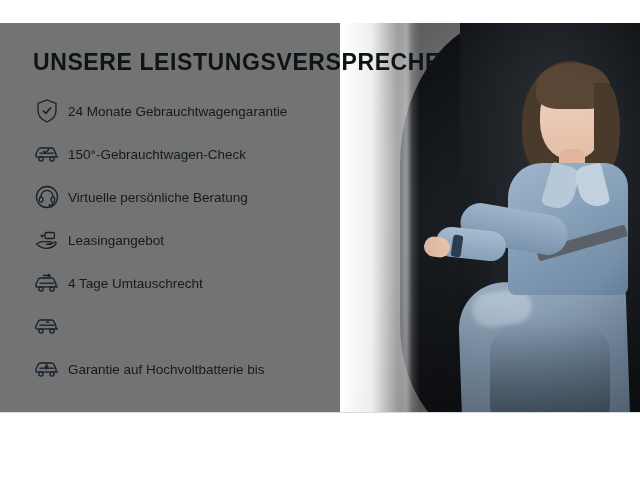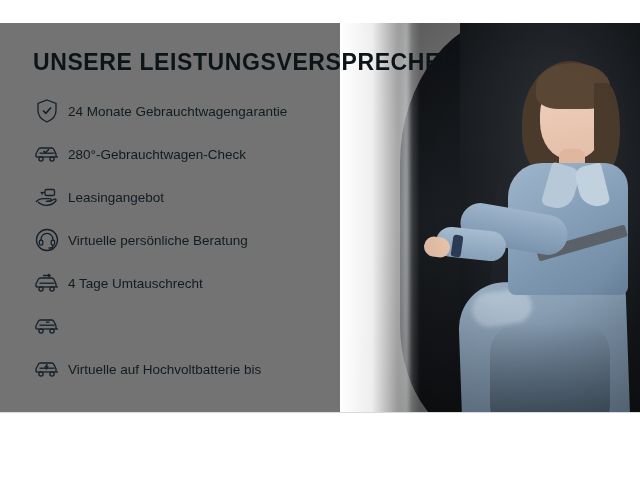--- a/index.html
+++ b/index.html
@@ -307,51 +307,51 @@
           <svg width="28" height="28" viewBox="0 0 28 28" fill="none" stroke="#15202a" stroke-width="1.3">
             <path d="M3 17 v-3.2 l2.4-4.6 C5.9 8.4 6.6 8 7.4 8 h11.4 c.9 0 1.6.5 2 1.3 L23 14 v3"></path>
             <path d="M3 17 h22"></path>
             <circle cx="8" cy="19" r="2.1"></circle>
             <circle cx="19" cy="19" r="2.1"></circle>
             <path d="M6.5 13.2 h15"></path>
             <path d="M10.5 11 l1.8 1.8 L16 9.3" stroke-width="1.5"></path>
           </svg>
         </div>
         <div class="txt">
-          <span>280°-Gebrauchtwagen-Check</span>
+          <span>150°-Gebrauchtwagen-Check</span>
+        </div>
+      </div>
+
+      <div class="feature">
+        <div class="ico">
+          <svg width="28" height="28" viewBox="0 0 28 28" fill="none" stroke="#15202a" stroke-width="1.3">
+            <circle cx="14" cy="14" r="10.5"></circle>
+            <path d="M8 15 v-1.6 a6 6 0 0 1 12 0 V15"></path>
+            <rect x="6.4" y="14.2" width="3.4" height="5" rx="1.4"></rect>
+            <rect x="18.2" y="14.2" width="3.4" height="5" rx="1.4"></rect>
+            <path d="M19.9 19.2 v.8 a2 2 0 0 1-2 2 h-2.3"></path>
+          </svg>
+        </div>
+        <div class="txt">
+          <span>Virtuelle persönliche Beratung</span>
         </div>
       </div>
 
       <div class="feature">
         <div class="ico">
           <svg width="28" height="28" viewBox="0 0 28 28" fill="none" stroke="#15202a" stroke-width="1.3">
             <rect x="12" y="6.5" width="9.5" height="6" rx="1.6"></rect>
             <path d="M12 9.5 H7.5"></path>
             <path d="M9.2 9.5 v2.2"></path>
             <path d="M3 19 c2-2.6 4.4-3.4 7.4-3.4 h6.2 c1.1 0 1.8.6 1.8 1.4 0 .8-.7 1.4-1.8 1.4 h-3.7"></path>
             <path d="M13.9 18.4 c3 0 5.2-.7 7.3-2.1 1.2-.8 2.5.6 1.6 1.7-2.3 2.8-5.6 4.3-9.4 4.3-3.3 0-6.3-1.2-8.4-3.3"></path>
           </svg>
         </div>
         <div class="txt">
           <span>Leasingangebot</span>
-        </div>
-      </div>
-
-      <div class="feature">
-        <div class="ico">
-          <svg width="28" height="28" viewBox="0 0 28 28" fill="none" stroke="#15202a" stroke-width="1.3">
-            <circle cx="14" cy="14" r="10.5"></circle>
-            <path d="M8 15 v-1.6 a6 6 0 0 1 12 0 V15"></path>
-            <rect x="6.4" y="14.2" width="3.4" height="5" rx="1.4"></rect>
-            <rect x="18.2" y="14.2" width="3.4" height="5" rx="1.4"></rect>
-            <path d="M19.9 19.2 v.8 a2 2 0 0 1-2 2 h-2.3"></path>
-          </svg>
-        </div>
-        <div class="txt">
-          <span>Virtuelle persönliche Beratung</span>
         </div>
       </div>
 
       <div class="feature">
         <div class="ico">
           <svg width="28" height="28" viewBox="0 0 28 28" fill="none" stroke="#15202a" stroke-width="1.3">
             <path d="M3 18 v-3.2 l2.4-4.6 C5.9 9.4 6.6 9 7.4 9 h11.4 c.9 0 1.6.5 2 1.3 L23 15 v3"></path>
             <path d="M3 18 h22"></path>
             <circle cx="8" cy="20" r="2.1"></circle>
             <circle cx="19" cy="20" r="2.1"></circle>
@@ -382,21 +382,21 @@
           <svg width="28" height="28" viewBox="0 0 28 28" fill="none" stroke="#15202a" stroke-width="1.3">
             <path d="M3 17 v-3.2 l2.4-4.6 C5.9 8.4 6.6 8 7.4 8 h11.4 c.9 0 1.6.5 2 1.3 L23 14 v3"></path>
             <path d="M3 17 h22"></path>
             <circle cx="8" cy="19" r="2.1"></circle>
             <circle cx="19" cy="19" r="2.1"></circle>
             <path d="M6.5 13.2 h15"></path>
             <path d="M14.4 9.3 l-2 2.6 h2.2 l-1.6 2.5" stroke-width="1.4"></path>
           </svg>
         </div>
         <div class="txt">
-          <span>Virtuelle auf Hochvoltbatterie bis</span>
+          <span>Garantie auf Hochvoltbatterie bis</span>
         </div>
       </div>
 
     </div>
   </div>
 
   <div class="divider"></div>
 
   <div class="footer">
     

